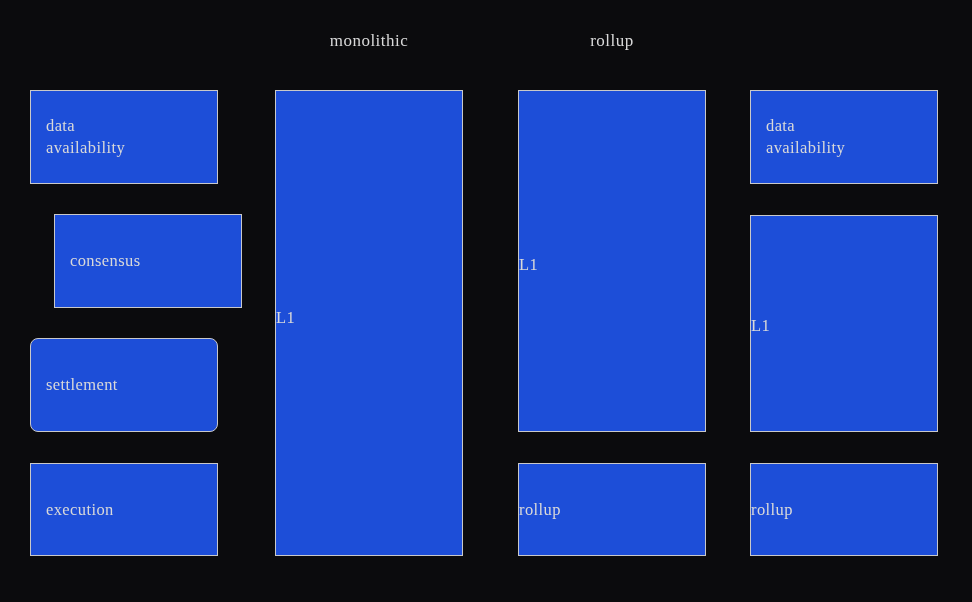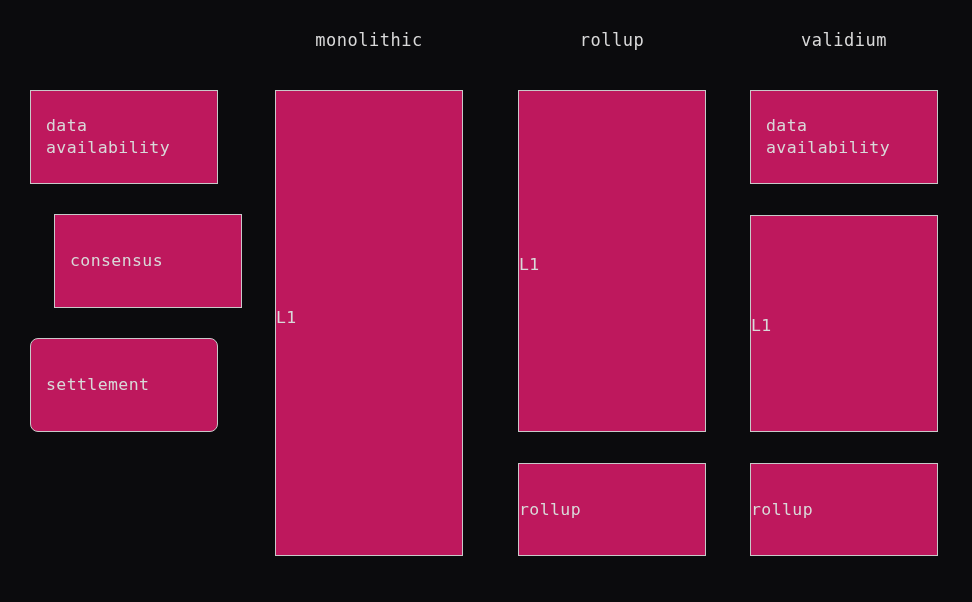--- a/index.html
+++ b/index.html
@@ -10,35 +10,36 @@
   body {
     background: #0a0a0c;
     font-family: "DejaVu Sans Mono", "Liberation Mono", monospace;
   }
   #canvas {
     position: relative;
     width: 972px;
     height: 602px;
     background: #0b0b0d;
     overflow: hidden;
+    font-family: Liberation Serif, serif;
   }
   .col-header {
     position: absolute;
     color: #d9d9d9;
     font-size: 17px;
     letter-spacing: 0.5px;
     white-space: nowrap;
     text-align: center;
     line-height: 1;
   }
   .box {
     position: absolute;
     box-sizing: border-box;
     border: 1.6px solid #c9c9c9;
-    background: #be185d;
+    background: #1d4ed8;
   }
   .box-label {
     position: absolute;
     color: #d9d9d9;
     font-size: 16.5px;
     line-height: 1.32;
     letter-spacing: 0.4px;
     white-space: pre-line;
   }
   
@@ -59,35 +60,37 @@
     transform: translateY(-50%);
   }
 </style>
 </head>
 <body>
 
 <div id="canvas">
 
   <div class="col-header" style="left:275px; top:32px; width:188px;">monolithic</div>
   <div class="col-header" style="left:518px; top:32px; width:188px;">rollup</div>
-  <div class="col-header" style="left:750px; top:32px; width:188px;">validium</div>
 
   <div class="box" style="left:30px; top:90px; width:188px; height:94px;">
     <div class="box-label label-left">data
 availability</div>
   </div>
 
   <div class="box" style="left:30px; top:214px; width:188px; height:94px;margin-left:24px;">
     <div class="box-label label-left">consensus</div>
   </div>
 
   <div class="box" style="left:30px; top:338px; width:188px; height:94px;border-radius:8px;">
     <div class="box-label label-left">settlement</div>
   </div>
 
+  <div class="box" style="left:30px; top:463px; width:188px; height:93px;">
+    <div class="box-label label-left">execution</div>
+  </div>
 
   <div class="box" style="left:275px; top:90px; width:188px; height:466px;">
     <div class="box-label label-center" style="top:216px;">L1</div>
   </div>
 
   <div class="box" style="left:518px; top:90px; width:188px; height:342px;">
     <div class="box-label label-center" style="top:163px;">L1</div>
   </div>
 
   <div class="box" style="left:518px; top:463px; width:188px; height:93px;">

